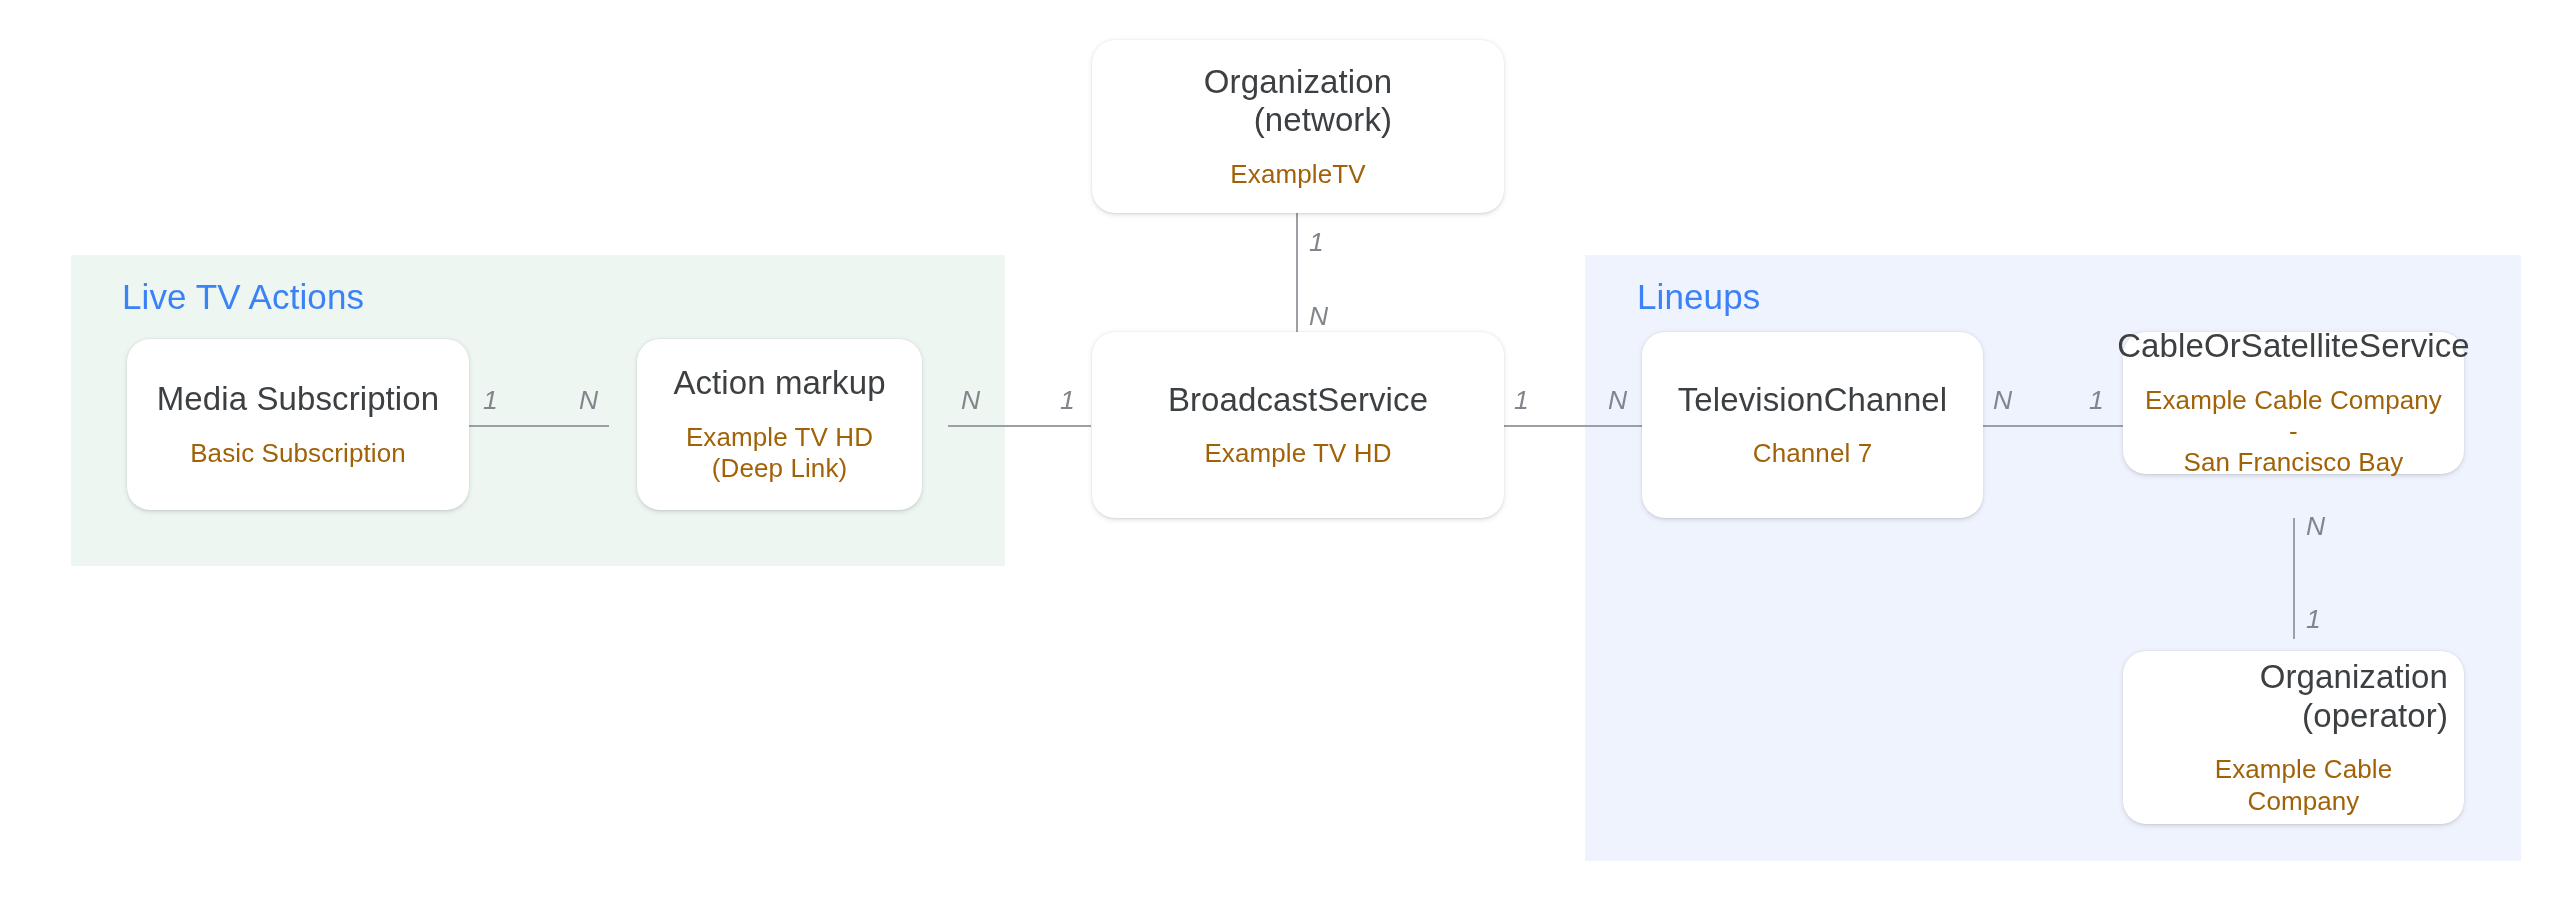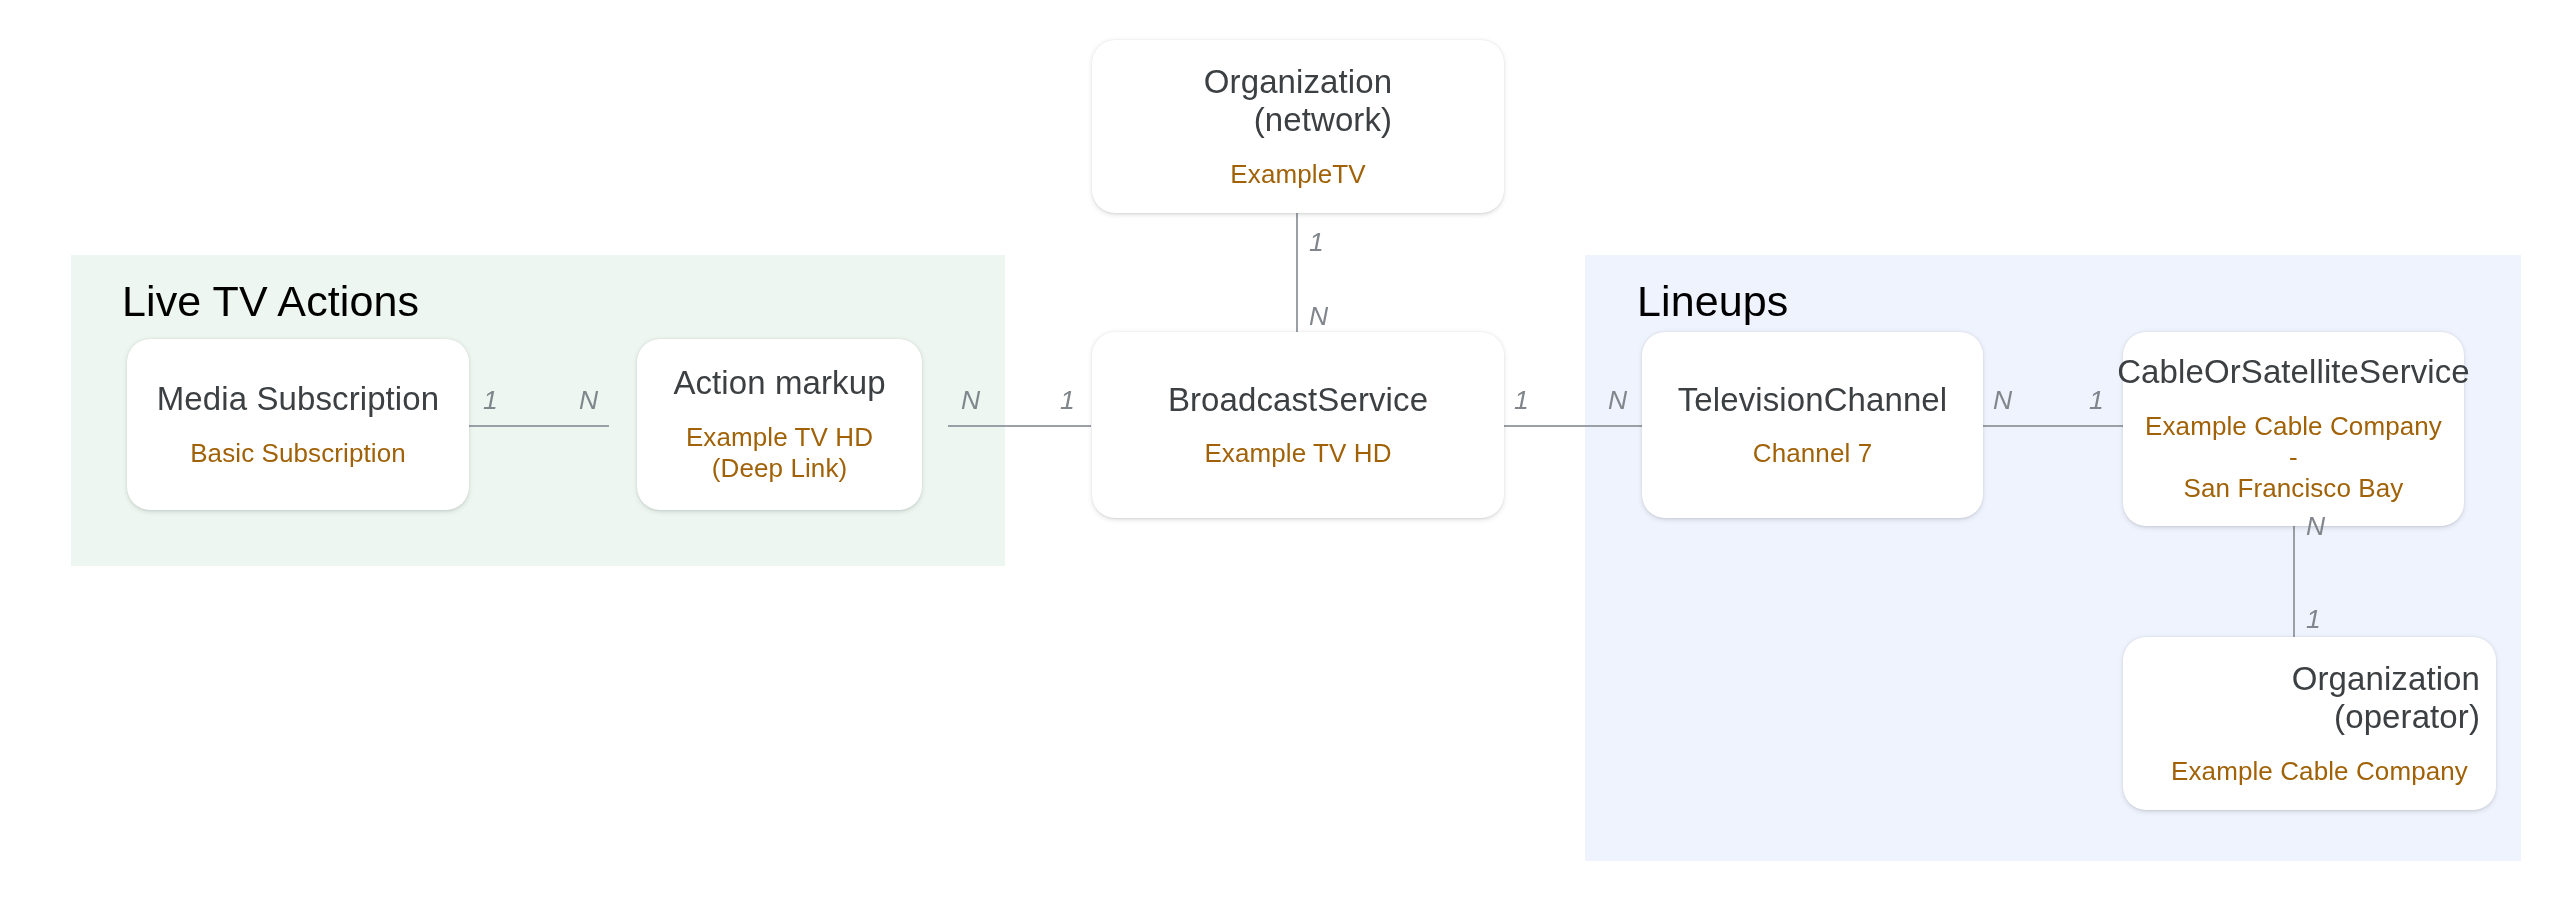--- a/index.html
+++ b/index.html
@@ -8,22 +8,22 @@
     background:#ffffff;
     font-family:"Liberation Sans","DejaVu Sans",sans-serif;
     overflow:hidden;position:relative;
   }
   .canvas{position:absolute;inset:0;}
 
   
   .group{position:absolute;}
   .group-title{
     position:absolute;
-    font-size:43px;
-    color:#000000;
+    font-size:35px;
+    color:#3b82f6;
     font-weight:400;
     white-space:nowrap;
     letter-spacing:0.1px;
   }
 
   
   .node{
     position:absolute;
     background:#ffffff;
     border-radius:23px;
@@ -124,24 +124,24 @@
         <div class="node-sub">Example TV HD (Deep Link)</div>
       </div>
       <div class="node" style="left: 1092px; top: 332px; width: 412px; height: 186px;">
         <div class="node-title">BroadcastService</div>
         <div class="node-sub">Example TV HD</div>
       </div>
       <div class="node" style="left: 1642px; top: 332px; width: 341px; height: 186px;">
         <div class="node-title">TelevisionChannel</div>
         <div class="node-sub">Channel 7</div>
       </div>
-      <div class="node" style="left: 2123px; top: 332px; width: 341px; height: 194px;">
+      <div class="node" style="left: 2123px; top: 332px; width: 341px; height: 142px;">
         <div class="node-title">CableOrSatelliteService</div>
         <div class="node-sub">Example Cable Company -
 San Francisco Bay</div>
       </div>
-      <div class="node" style="left: 2123px; top: 637px; width: 373px; height: 173px; padding-left: 36px;">
+      <div class="node" style="left: 2123px; top: 651px; width: 341px; height: 173px; padding-left: 36px;">
         <div class="node-title">Organization (operator)</div>
         <div class="node-sub">Example Cable Company</div>
       </div>
     </div>
 </div>
 
 
 </body></html>

